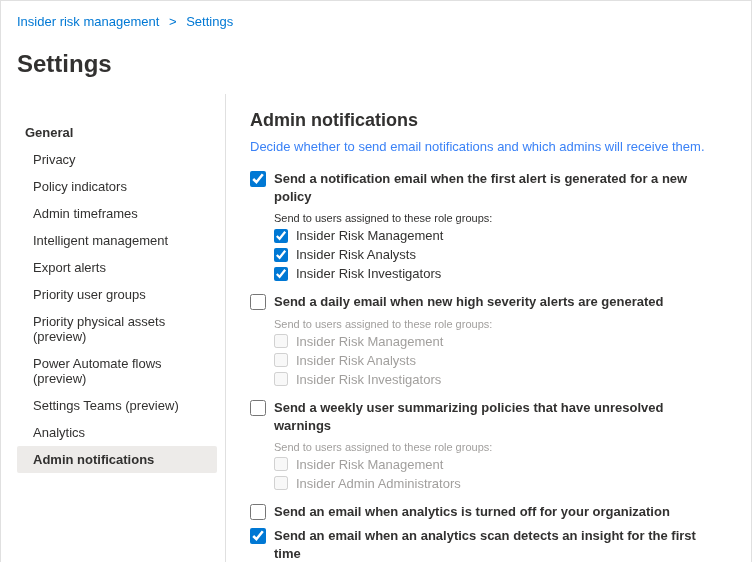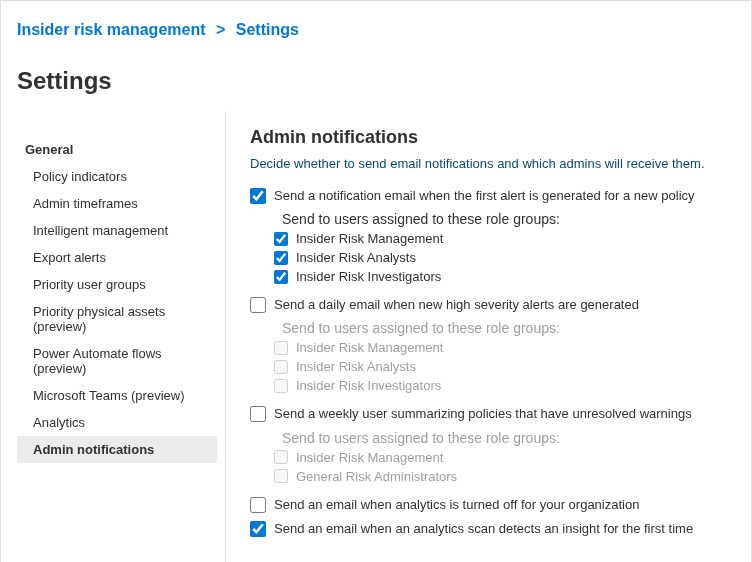--- a/index.html
+++ b/index.html
@@ -10,25 +10,24 @@
       background: #fff;
     }
     .page-wrapper {
       width: 752px;
       min-height: 562px;
       background: #fff;
       border: 1px solid #e0e0e0;
       overflow: hidden;
     }
     .top-bar {
-      padding: 20px 16px;
-      font-size: 16px;
+      padding: 13px 16px;
+      font-size: 13px;
       color: #605e5c;
       border-bottom: none;
-      font-weight: bold;
     }
     .top-bar span { color: #0078d4; cursor: pointer; }
     .main-content {
       display: flex;
       padding: 0 16px 16px 16px;
     }
     .page-title {
       font-size: 24px;
       font-weight: 600;
       padding: 8px 16px 16px 16px;
@@ -66,21 +65,21 @@
       margin-left: 8px;
     }
     .panel-title {
       font-size: 18px;
       font-weight: 600;
       margin-bottom: 8px;
       color: #323130;
     }
     .panel-desc {
       font-size: 13px;
-      color: #0c4a6e;
+      color: #3b82f6;
       margin-bottom: 16px;
     }
     .section {
       margin-bottom: 12px;
     }
     .checkbox-row {
       display: flex;
       align-items: flex-start;
       margin-bottom: 6px;
     }
@@ -90,25 +89,26 @@
       margin-right: 8px;
       margin-top: 1px;
       flex-shrink: 0;
       accent-color: #0078d4;
       cursor: pointer;
     }
     .checkbox-label {
       font-size: 13px;
       color: #323130;
       line-height: 1.4;
+      font-weight: bold;
     }
     .role-groups-label {
-      font-size: 14px;
-      color: #323130;
-      margin-left: 32px;
+      font-size: 11px;
+      color: #323130;
+      margin-left: 24px;
       margin-bottom: 4px;
       margin-top: 4px;
     }
     .role-groups-label.disabled {
       color: #a19f9d;
     }
     .role-group-item {
       display: flex;
       align-items: center;
       margin-left: 24px;
@@ -158,28 +158,29 @@
     <span class="breadcrumb-separator">&gt;</span>
     <span>Settings</span>
   </div>
 
   <div class="page-title">Settings</div>
 
   <div class="main-content">
 
     <div class="sidebar">
       <div class="sidebar-section-header">General</div>
+      <div class="sidebar-item">Privacy</div>
       <div class="sidebar-item">Policy indicators</div>
       <div class="sidebar-item">Admin timeframes</div>
       <div class="sidebar-item">Intelligent management</div>
       <div class="sidebar-item">Export alerts</div>
       <div class="sidebar-item">Priority user groups</div>
       <div class="sidebar-item">Priority physical assets (preview)</div>
       <div class="sidebar-item">Power Automate flows (preview)</div>
-      <div class="sidebar-item">Microsoft Teams (preview)</div>
+      <div class="sidebar-item">Settings Teams (preview)</div>
       <div class="sidebar-item">Analytics</div>
       <div class="sidebar-item active">Admin notifications</div>
     </div>
 
     <div class="panel">
       <div class="panel-title">Admin notifications</div>
       <div class="panel-desc">Decide whether to send email notifications and which admins will receive them.</div>
 
       
       <div class="section">
@@ -229,21 +230,21 @@
           <input type="checkbox" id="cb-unresolved" style="">
           <label class="checkbox-label" for="cb-unresolved">Send a weekly user summarizing policies that have unresolved warnings</label>
         </div>
         <div class="role-groups-label disabled">Send to users assigned to these role groups:</div>
         <div class="role-group-item">
           <input type="checkbox" disabled="" id="cb-irm-3" style="">
           <span class="disabled">Insider Risk Management</span>
         </div>
         <div class="role-group-item">
           <input type="checkbox" disabled="" id="cb-ira-3" style="">
-          <span class="disabled">General Risk Administrators</span>
+          <span class="disabled">Insider Admin Administrators</span>
         </div>
       </div>
 
       
       <div class="section">
         <div class="checkbox-row">
           <input type="checkbox" id="cb-analytics-off" style="">
           <label class="checkbox-label" for="cb-analytics-off">Send an email when analytics is turned off for your organization</label>
         </div>
         <div class="checkbox-row">

